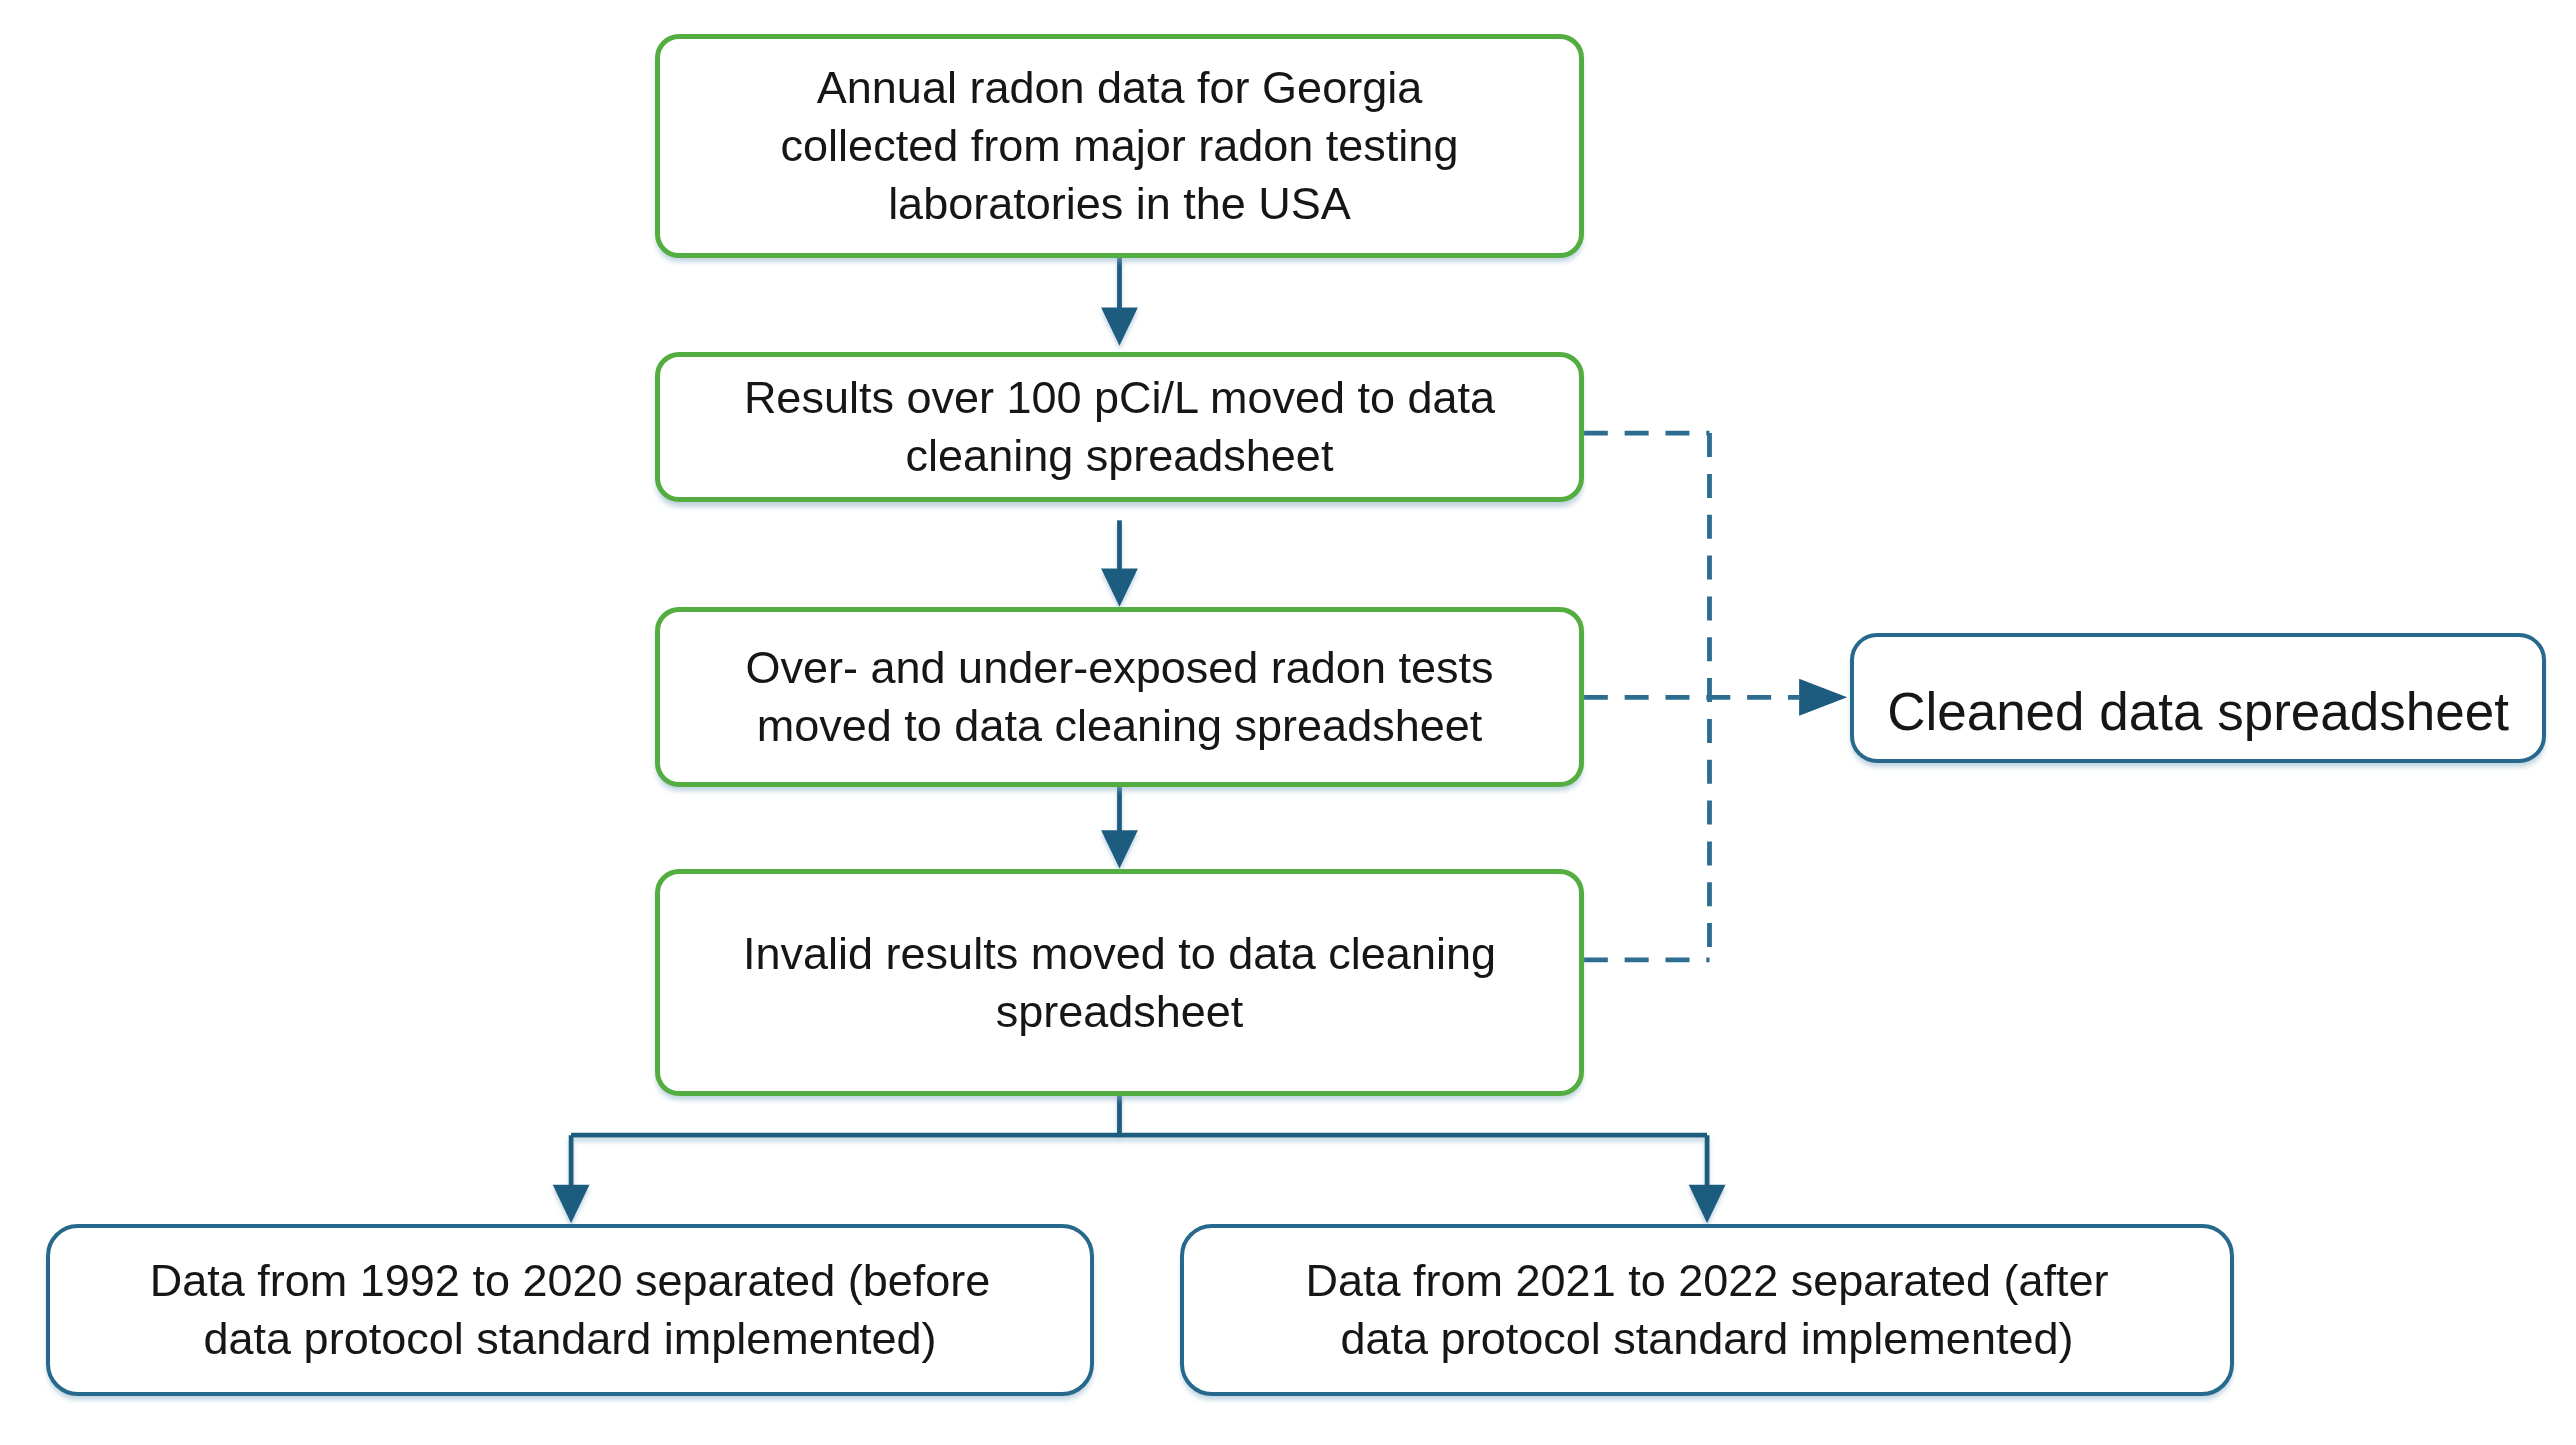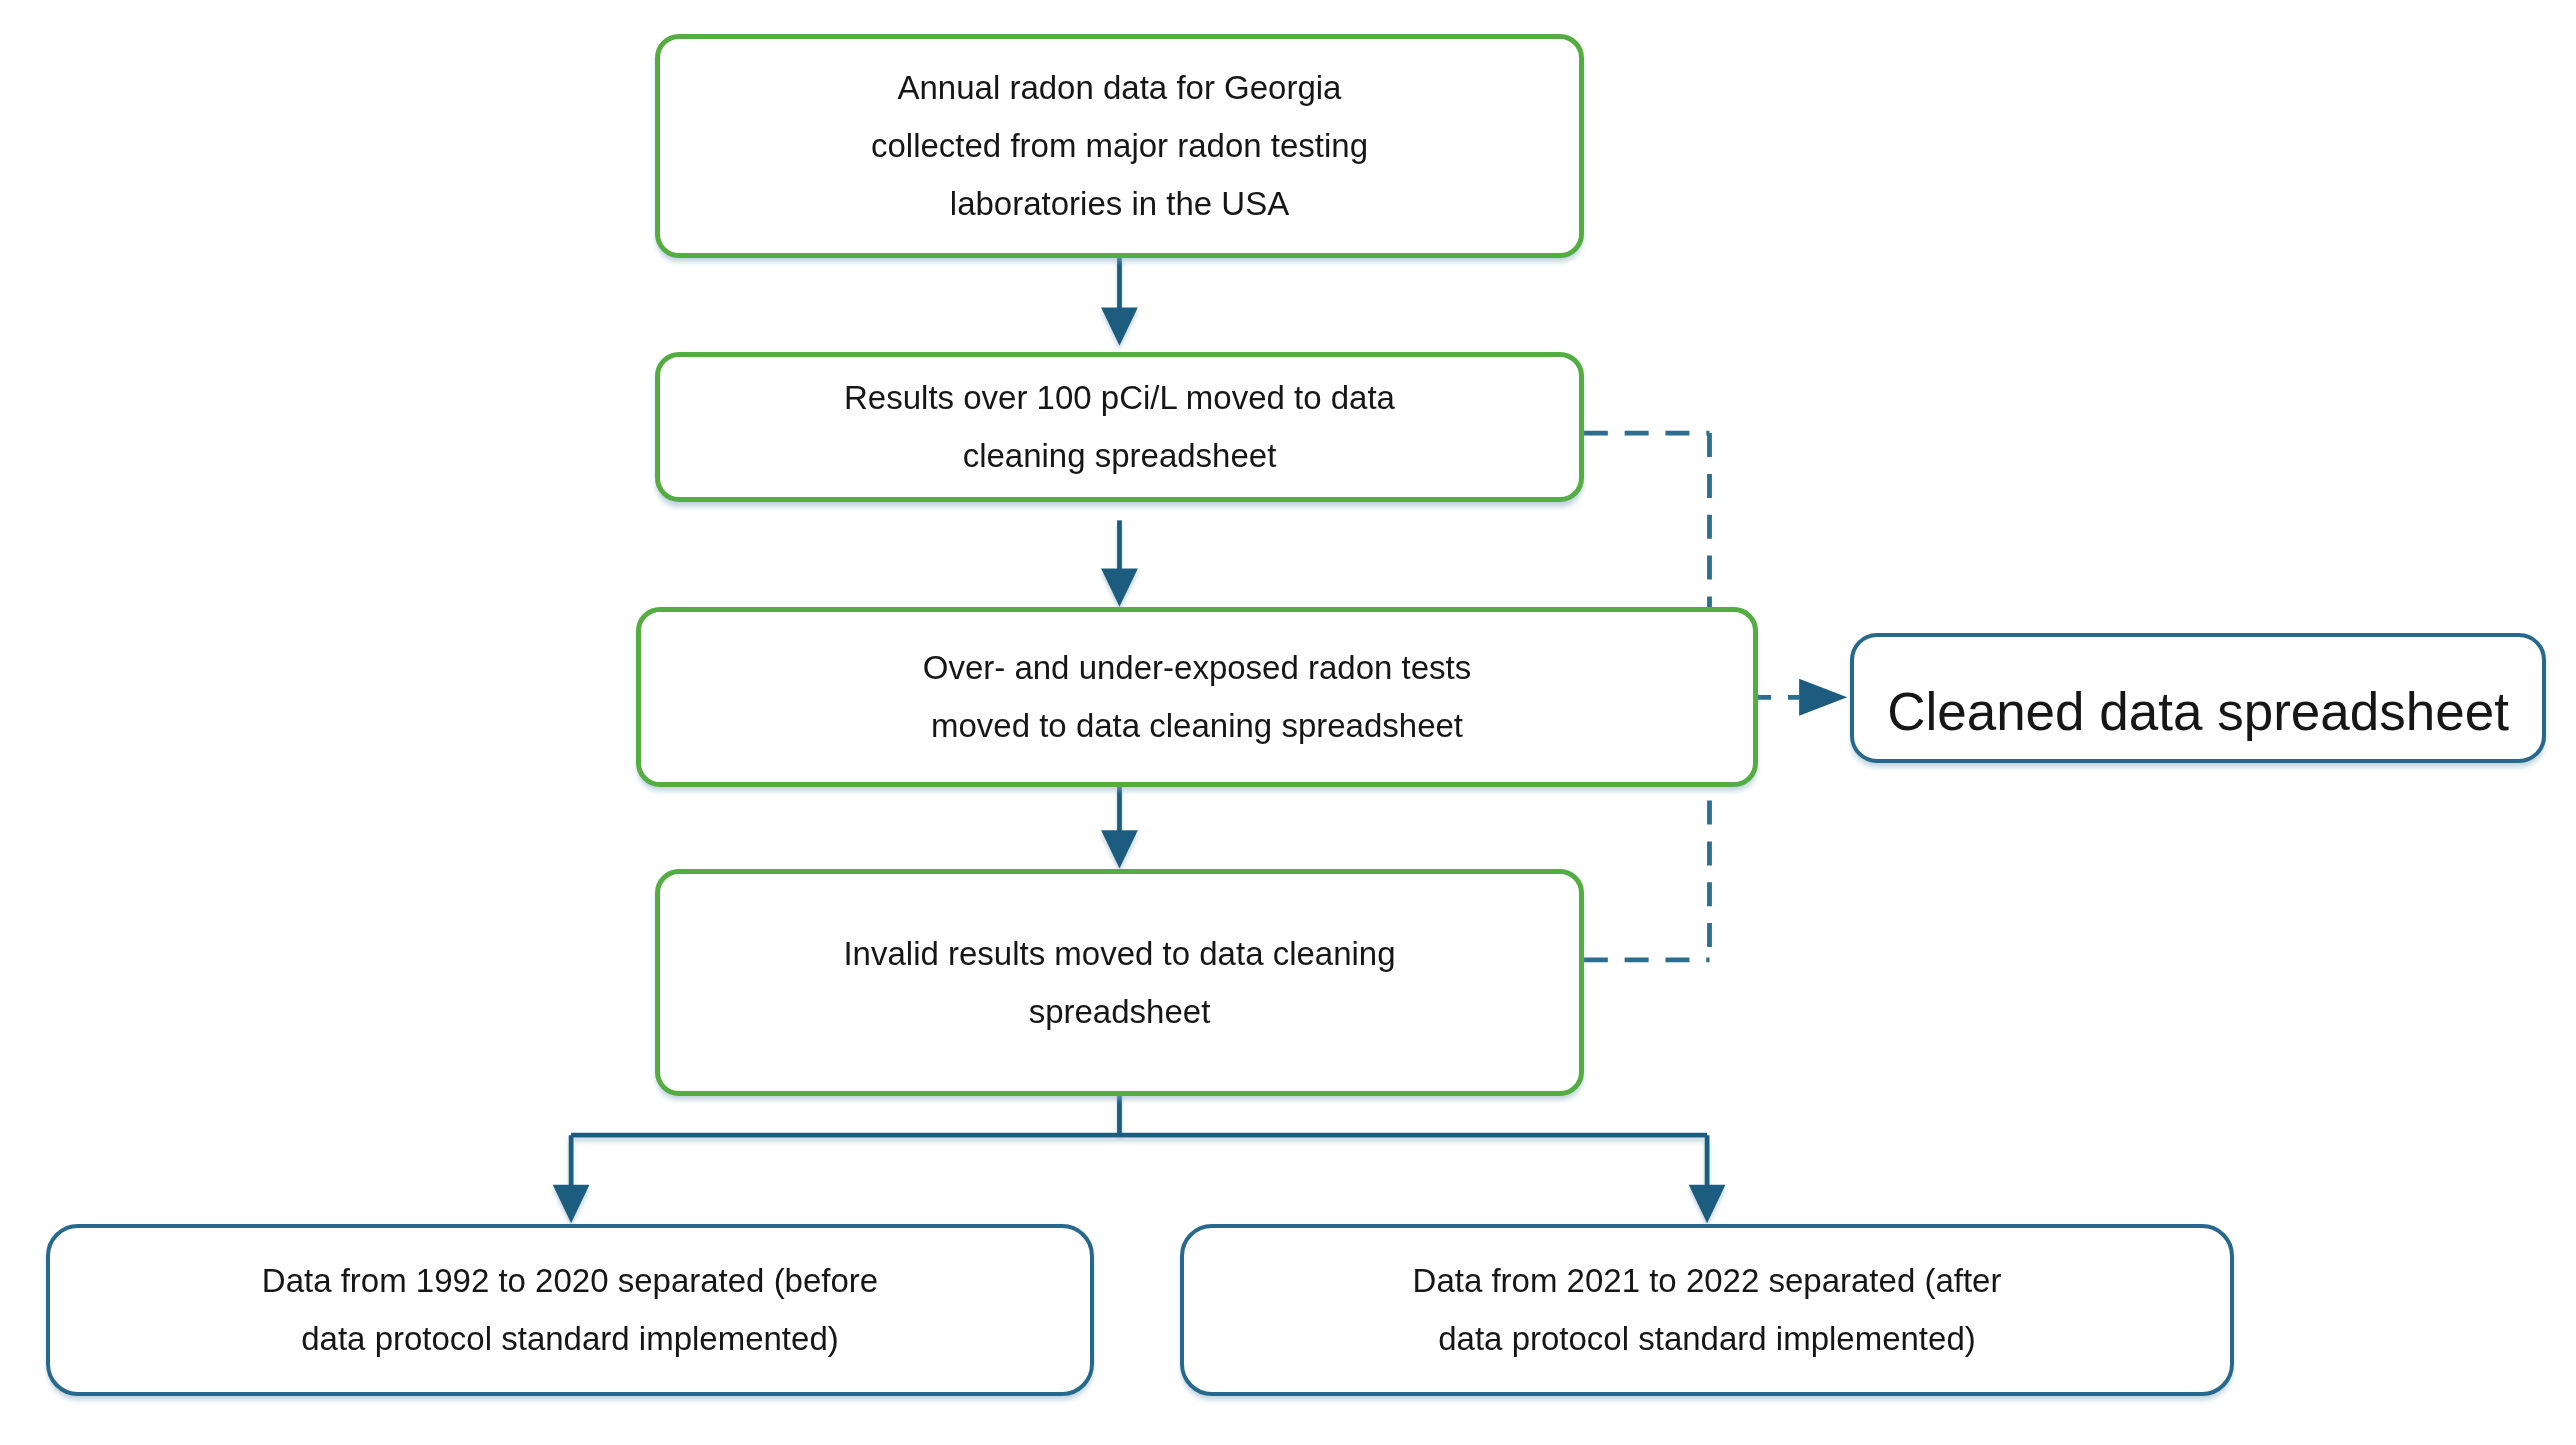--- a/index.html
+++ b/index.html
@@ -39,21 +39,21 @@
   }
   .node.green{
     border:5.6px solid var(--green-border);
     border-radius:24px;
   }
   .node.blue{
     border:4.8px solid var(--blue-border);
     border-radius:32px;
   }
   .node .line{
-    font-size:33px;
+    font-size:45px;
     line-height:58px;
     white-space:nowrap;
   }
   .node.big-text .line{
     font-size:53px;
     line-height:64px;
     margin-top:28px;
   }
   .solid-stroke{
     stroke:var(--arrow-color);
@@ -113,21 +113,21 @@
     <div class="line">Annual radon data for Georgia</div>
     <div class="line">collected from major radon testing</div>
     <div class="line">laboratories in the USA</div>
   </div>
 
   <div class="node green" style="left:655px;top:352px;width:929px;height:150px">
     <div class="line">Results over 100 pCi/L moved to data</div>
     <div class="line">cleaning spreadsheet</div>
   </div>
 
-  <div class="node green" style="left:636px;top:607px;width:1122px;height:180px">
+  <div class="node green" style="left:655px;top:607px;width:929px;height:180px">
     <div class="line">Over- and under-exposed radon tests</div>
     <div class="line">moved to data cleaning spreadsheet</div>
   </div>
 
   <div class="node green" style="left:655px;top:869px;width:929px;height:227px">
     <div class="line">Invalid results moved to data cleaning</div>
     <div class="line">spreadsheet</div>
   </div>
 
   <div class="node blue big-text" style="left:1850px;top:633px;width:696px;height:130px;border-radius:27px">

